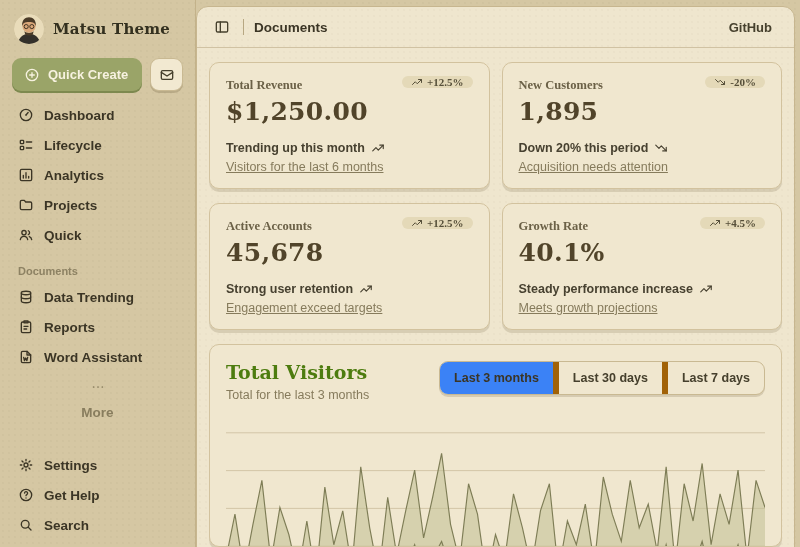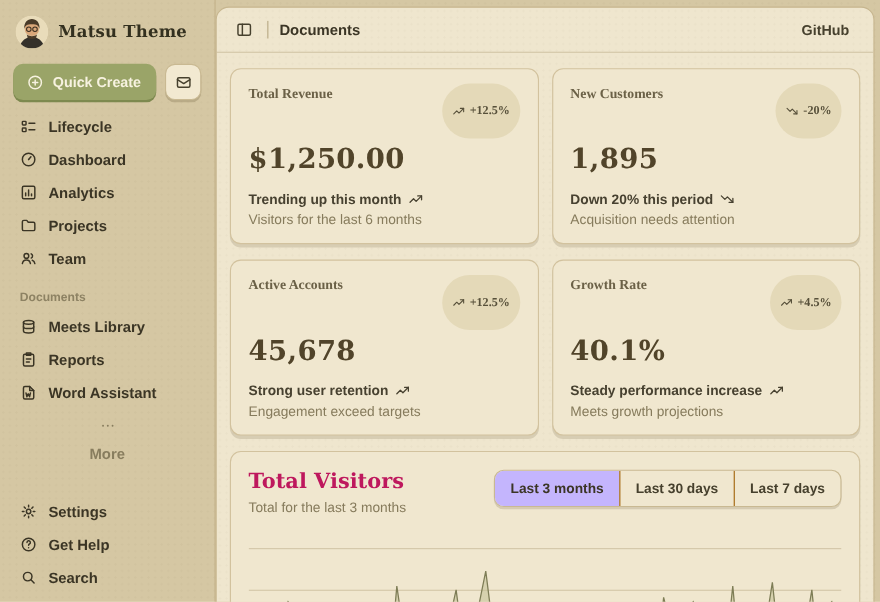--- a/index.html
+++ b/index.html
@@ -77,45 +77,45 @@
   .cards { display:grid; grid-template-columns:1fr 1fr; gap:14px 12px; }
   .card {
     background:#f0e7cf; border:1px solid #d2c29e; border-radius:10px;
     box-shadow:0 3px 0 rgba(122,106,74,.2);
   }
   .stat-card { padding:13px 16px 14px 16px; }
   .stat-top { display:flex; align-items:flex-start; justify-content:space-between;font-family:Liberation Serif, serif; }
   .stat-title { font-size:12.5px; font-weight:600; color:#6b6147; padding-top:2px; }
   .badge {
     display:inline-flex; align-items:center; gap:4px;
-    background:#e4d9b8; border-radius:999px; padding:19px 9px;
+    background:#e4d9b8; border-radius:999px; padding:0 9px;
     font-size:11px; font-weight:700; color:#57503a;
   }
   .badge svg { width:12px; height:12px; }
   .stat-value { font-family:"DejaVu Serif","Liberation Serif",serif; font-weight:bold; font-size:25px; color:#51442a; margin-top:4px; letter-spacing:.3px; }
   .stat-line1 { display:flex; align-items:center; gap:6px; margin-top:15px; font-size:12.5px; font-weight:700; color:#474130; }
   .stat-line1 svg { width:14px; height:14px; color:#474130; }
-  .stat-line2 { margin-top:5px; font-size:12.5px; font-weight:500; color:#867b5c; }
+  .stat-line2 { margin-top:5px; font-size:12.5px; font-weight:500; color:#867b5c;text-decoration:underline; }
 
   
   .chart-card { padding:16px 16px 0 16px; overflow:hidden; }
   .chart-head { display:flex; align-items:flex-start; justify-content:space-between; }
-  .chart-title { font-family:"DejaVu Serif","Liberation Serif",serif; font-weight:bold; font-size:19px; color:#be185d; }
+  .chart-title { font-family:"DejaVu Serif","Liberation Serif",serif; font-weight:bold; font-size:19px; color:#4d7c0f; }
   .chart-sub { font-size:12.5px; font-weight:500; color:#867b5c; margin-top:5px; }
   .tabs {
     display:flex; border:1px solid #c9b992; border-radius:9px; overflow:hidden;
     background:#f0e7cf; box-shadow:0 2px 0 rgba(122,106,74,.22);
   }
   .tab {
     border:none; background:transparent; font-family:inherit; cursor:pointer;
     font-size:12.5px; font-weight:600; color:#46402d; padding:9px 14px;
-    border-left:1px solid #a16207;
+    border-left:6px solid #a16207;
   }
   .tab:first-child { border-left:none; }
-  .tab.active { background:#c4b5fd; color:#3b3525; }
+  .tab.active { background:#3b82f6; color:#3b3525; }
   .chart { margin-top:14px; height:130px; }
   .chart svg { display:block; width:100%; height:210px; }
 </style>
 </head>
 <body>
 
 <div class="app">
   <aside class="sidebar">
     <div class="sb-header">
       <span class="avatar">
@@ -149,40 +149,40 @@
               <path d="M3.5 8l8.5 5.5L20.5 8"></path>
             </svg>
         </span>
       </button>
     </div>
 
     <nav class="sb-nav" id="nav-main">
         <div class="nav-item">
     <span class="nav-icon">
             <svg viewBox="0 0 24 24" fill="none" stroke="currentColor" stroke-width="2" stroke-linecap="round" stroke-linejoin="round">
+              <circle cx="12" cy="12" r="8.5"></circle>
+              <path d="M12 12l3.2-3.8"></path>
+              <path d="M12 12h.01"></path>
+            </svg>
+          </span>
+    <span class="nav-label">Dashboard</span>
+  </div>
+        <div class="nav-item">
+    <span class="nav-icon">
+            <svg viewBox="0 0 24 24" fill="none" stroke="currentColor" stroke-width="2" stroke-linecap="round" stroke-linejoin="round">
               <rect x="3.5" y="5" width="5" height="5" rx="1"></rect>
               <rect x="3.5" y="14" width="5" height="5" rx="1"></rect>
               <path d="M12.5 7.5h8M12.5 16.5h8"></path>
             </svg>
           </span>
     <span class="nav-label">Lifecycle</span>
   </div>
         <div class="nav-item">
     <span class="nav-icon">
             <svg viewBox="0 0 24 24" fill="none" stroke="currentColor" stroke-width="2" stroke-linecap="round" stroke-linejoin="round">
-              <circle cx="12" cy="12" r="8.5"></circle>
-              <path d="M12 12l3.2-3.8"></path>
-              <path d="M12 12h.01"></path>
-            </svg>
-          </span>
-    <span class="nav-label">Dashboard</span>
-  </div>
-        <div class="nav-item">
-    <span class="nav-icon">
-            <svg viewBox="0 0 24 24" fill="none" stroke="currentColor" stroke-width="2" stroke-linecap="round" stroke-linejoin="round">
               <rect x="3.5" y="3.5" width="17" height="17" rx="2"></rect>
               <path d="M8 16.5v-4M12 16.5v-8M16 16.5v-2.5"></path>
             </svg>
           </span>
     <span class="nav-label">Analytics</span>
   </div>
         <div class="nav-item">
     <span class="nav-icon">
             <svg viewBox="0 0 24 24" fill="none" stroke="currentColor" stroke-width="2" stroke-linecap="round" stroke-linejoin="round">
               <path d="M3.5 7c0-1.1.9-2 2-2h4l2 2.5h7c1.1 0 2 .9 2 2V17c0 1.1-.9 2-2 2h-13c-1.1 0-2-.9-2-2z"></path>
@@ -191,34 +191,34 @@
     <span class="nav-label">Projects</span>
   </div>
         <div class="nav-item">
     <span class="nav-icon">
             <svg viewBox="0 0 24 24" fill="none" stroke="currentColor" stroke-width="2" stroke-linecap="round" stroke-linejoin="round">
               <circle cx="9" cy="8.5" r="3.2"></circle>
               <path d="M3.5 19c.5-3.4 2.7-5 5.5-5s5 1.6 5.5 5"></path>
               <path d="M15.5 5.6a3.2 3.2 0 0 1 0 5.8M17 14.3c2 .6 3.2 2.1 3.5 4.7"></path>
             </svg>
           </span>
-    <span class="nav-label">Team</span>
+    <span class="nav-label">Quick</span>
   </div>
       </nav>
     <div class="sb-section">Documents</div>
     <nav class="sb-nav" id="nav-documents">
         <div class="nav-item">
     <span class="nav-icon">
             <svg viewBox="0 0 24 24" fill="none" stroke="currentColor" stroke-width="2" stroke-linecap="round" stroke-linejoin="round">
               <ellipse cx="12" cy="6" rx="7" ry="2.6"></ellipse>
               <path d="M5 6v12c0 1.4 3.1 2.6 7 2.6s7-1.2 7-2.6V6"></path>
               <path d="M5 12c0 1.4 3.1 2.6 7 2.6s7-1.2 7-2.6"></path>
             </svg>
           </span>
-    <span class="nav-label">Meets Library</span>
+    <span class="nav-label">Data Trending</span>
   </div>
         <div class="nav-item">
     <span class="nav-icon">
             <svg viewBox="0 0 24 24" fill="none" stroke="currentColor" stroke-width="2" stroke-linecap="round" stroke-linejoin="round">
               <rect x="5" y="4.5" width="14" height="16" rx="2"></rect>
               <path d="M9 2.8h6v3H9z"></path>
               <path d="M9 11h6M9 15h4"></path>
             </svg>
           </span>
     <span class="nav-label">Reports</span>

